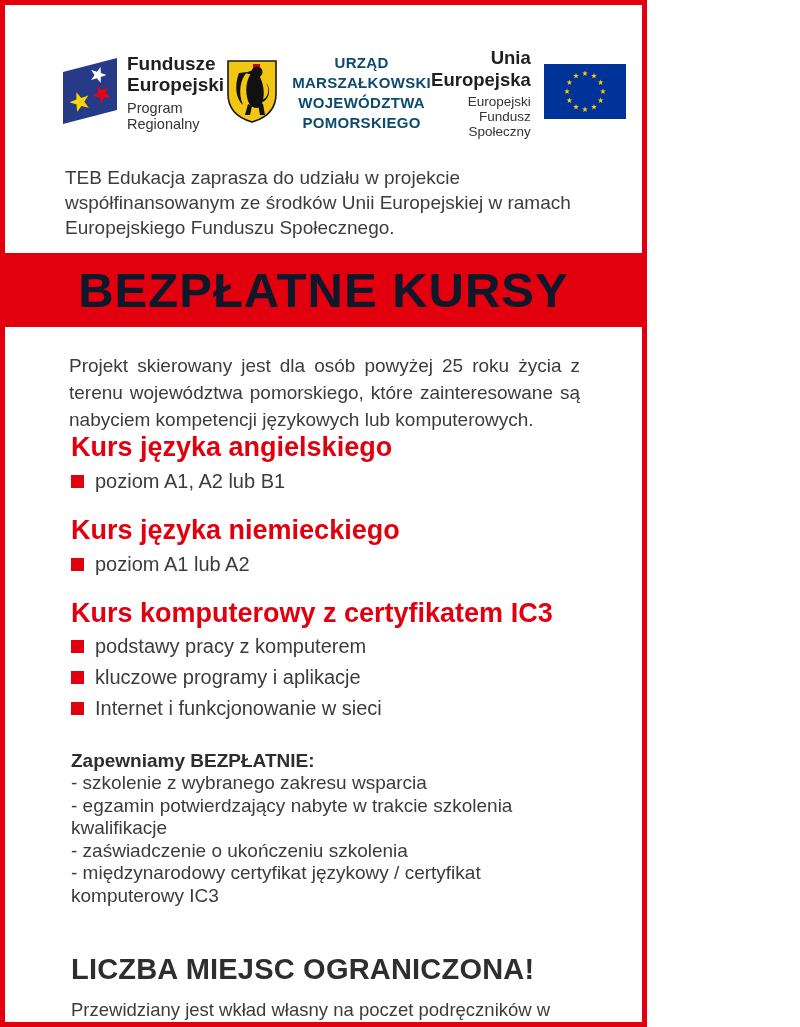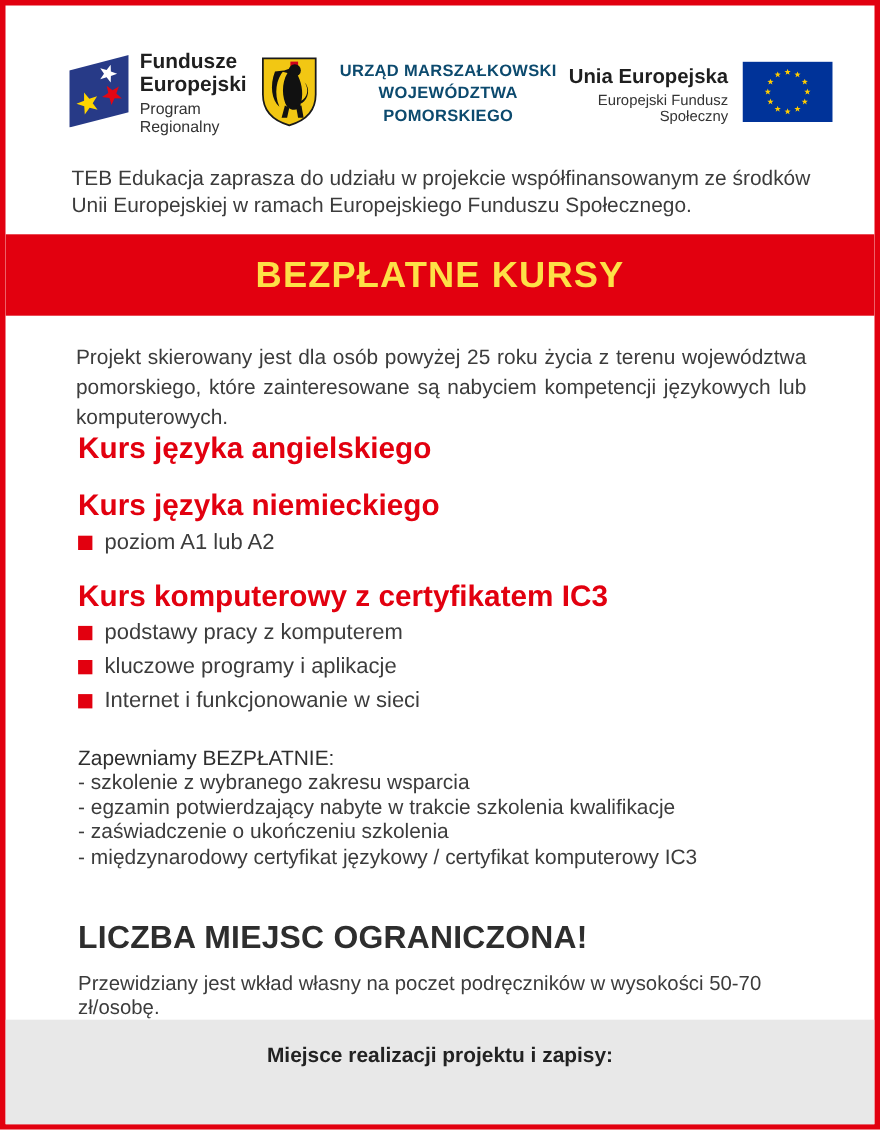--- a/index.html
+++ b/index.html
@@ -3,21 +3,21 @@
 <meta charset="utf-8">
 <style>
   :root{
     --red:#e2000f;
     --ink:#3c3c3c;
     --dark:#222222;
     --footer-bg:#e8e8e8;
   }
   html,body{margin:0;padding:0;background:#ffffff;}
   .poster{
-    width:800px;height:1027px;box-sizing:border-box;
+    width:647px;height:1027px;box-sizing:border-box;
     border:5px solid var(--red);
     background:#ffffff;
     font-family:"Liberation Sans", sans-serif;
     display:flex;flex-direction:column;overflow:hidden;
   }
   
   .header{margin:42px 38px 0 58px;display:flex;align-items:center;justify-content:space-between;}
   .logo-group{display:flex;align-items:center;}
   .fe-text{margin-left:10px;}
   .fe-title{font-size:19px;font-weight:bold;color:#1f1f1f;line-height:1.08;}
@@ -25,30 +25,30 @@
   .marshal-text{margin-left:12px;text-align:center;}
   .marshal-line{font-size:15px;font-weight:600;color:#0c4a6e;letter-spacing:.3px;line-height:1.35;}
   .eu-text{text-align:right;}
   .eu-title{font-size:18.5px;font-weight:bold;color:#1f1f1f;}
   .eu-sub{font-size:13.5px;color:#333;margin-top:3px;}
   .eu-flag{margin-left:13px;}
   
   .intro{margin:26px 58px 0 60px;font-size:19px;line-height:1.32;color:var(--ink);}
   
   .banner{margin-top:13px;height:74px;background:var(--red);display:flex;align-items:center;justify-content:center;flex:none;}
-  .banner-title{color:#fde047;font-size:33px;font-weight:bold;letter-spacing:1px;}
+  .banner-title{color:#0f172a;font-size:49px;font-weight:bold;letter-spacing:1px;}
   
   .lead{margin:25px 62px 0 64px;font-size:19px;line-height:27px;color:var(--ink);text-align:justify;}
   .course-title{margin:12px 62px 0 66px;color:var(--red);font-size:27px;font-weight:bold;line-height:1.1;}
   .course-title.first{margin-top:0;}
   .course-title.gap{margin-top:22px;}
   .bullet{margin:6px 62px 0 66px;display:flex;align-items:center;font-size:20px;line-height:25px;color:var(--ink);}
   .bullet .sq{width:13px;height:13px;background:var(--red);margin-right:11px;flex:none;}
   .free{margin:29px 62px 0 66px;}
-  .free-heading{font-size:19px;font-weight:normal;color:#2e2e2e;}
+  .free-heading{font-size:19px;font-weight:bold;color:#2e2e2e;}
   .free-item{font-size:19px;color:var(--ink);line-height:22.5px;}
   .free-item.mt{margin-top:0;}
   .limited-heading{margin:46px 62px 0 66px;font-size:29px;font-weight:bold;color:#2e2e2e;letter-spacing:.2px;}
   .limited-note{margin:13px 62px 0 66px;font-size:18.5px;color:var(--ink);}
   
   .footer{margin-top:auto;flex:none;height:150px;background:var(--footer-bg);text-align:center;box-sizing:border-box;padding-top:22px;}
   .footer-heading{font-size:19px;font-weight:bold;color:var(--dark);}
 </style>
 </head>
 <body>
@@ -123,20 +123,24 @@
 
   <div class="intro">TEB Edukacja zaprasza do udziału w projekcie współfinansowanym ze środków Unii Europejskiej w ramach Europejskiego Funduszu Społecznego.</div>
 
   <div class="banner">
     <span class="banner-title">BEZPŁATNE KURSY</span>
   </div>
 
   <div class="lead">Projekt skierowany jest dla osób powyżej 25 roku życia z terenu województwa pomorskiego, które zainteresowane są nabyciem kompetencji językowych lub komputerowych.</div>
 
   <div class="course-title first">Kurs języka angielskiego</div>
+  <div class="bullet">
+    <span class="sq"></span>
+    <span>poziom A1, A2 lub B1</span>
+  </div>
 
   <div class="course-title gap">Kurs języka niemieckiego</div>
   <div class="bullet">
     <span class="sq"></span>
     <span>poziom A1 lub A2</span>
   </div>
 
   <div class="course-title gap">Kurs komputerowy z certyfikatem IC3</div>
   <div class="bullet">
     <span class="sq"></span>

